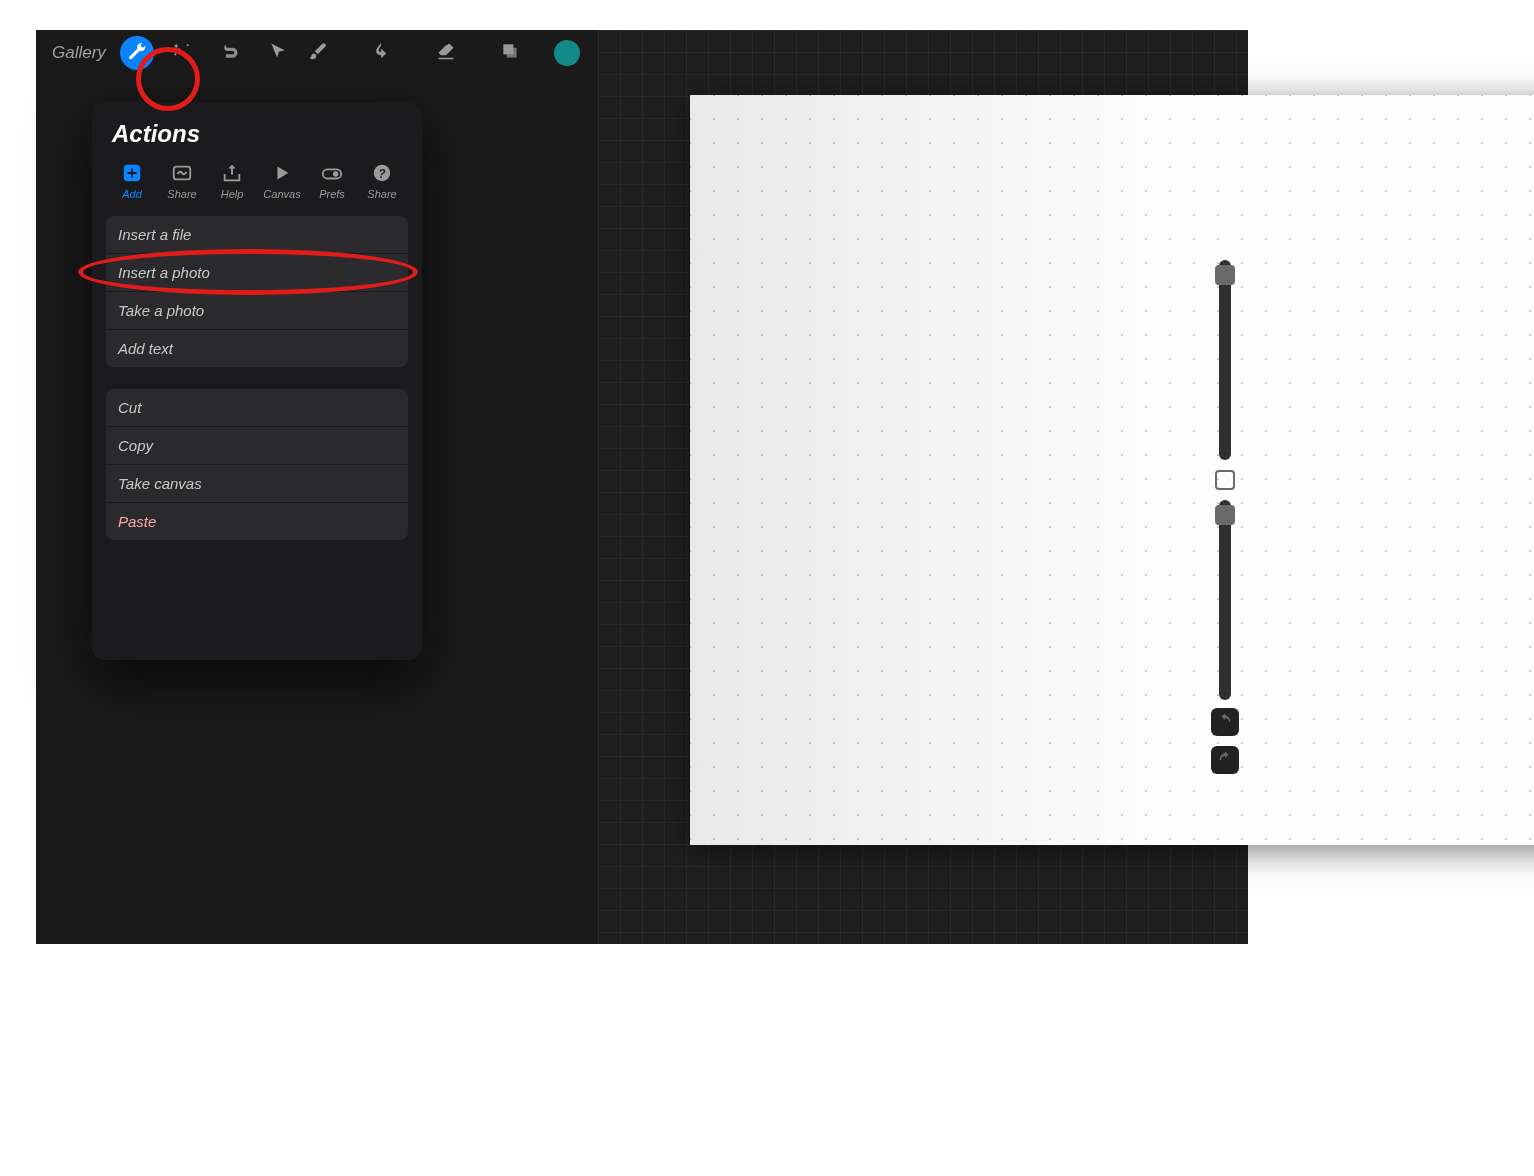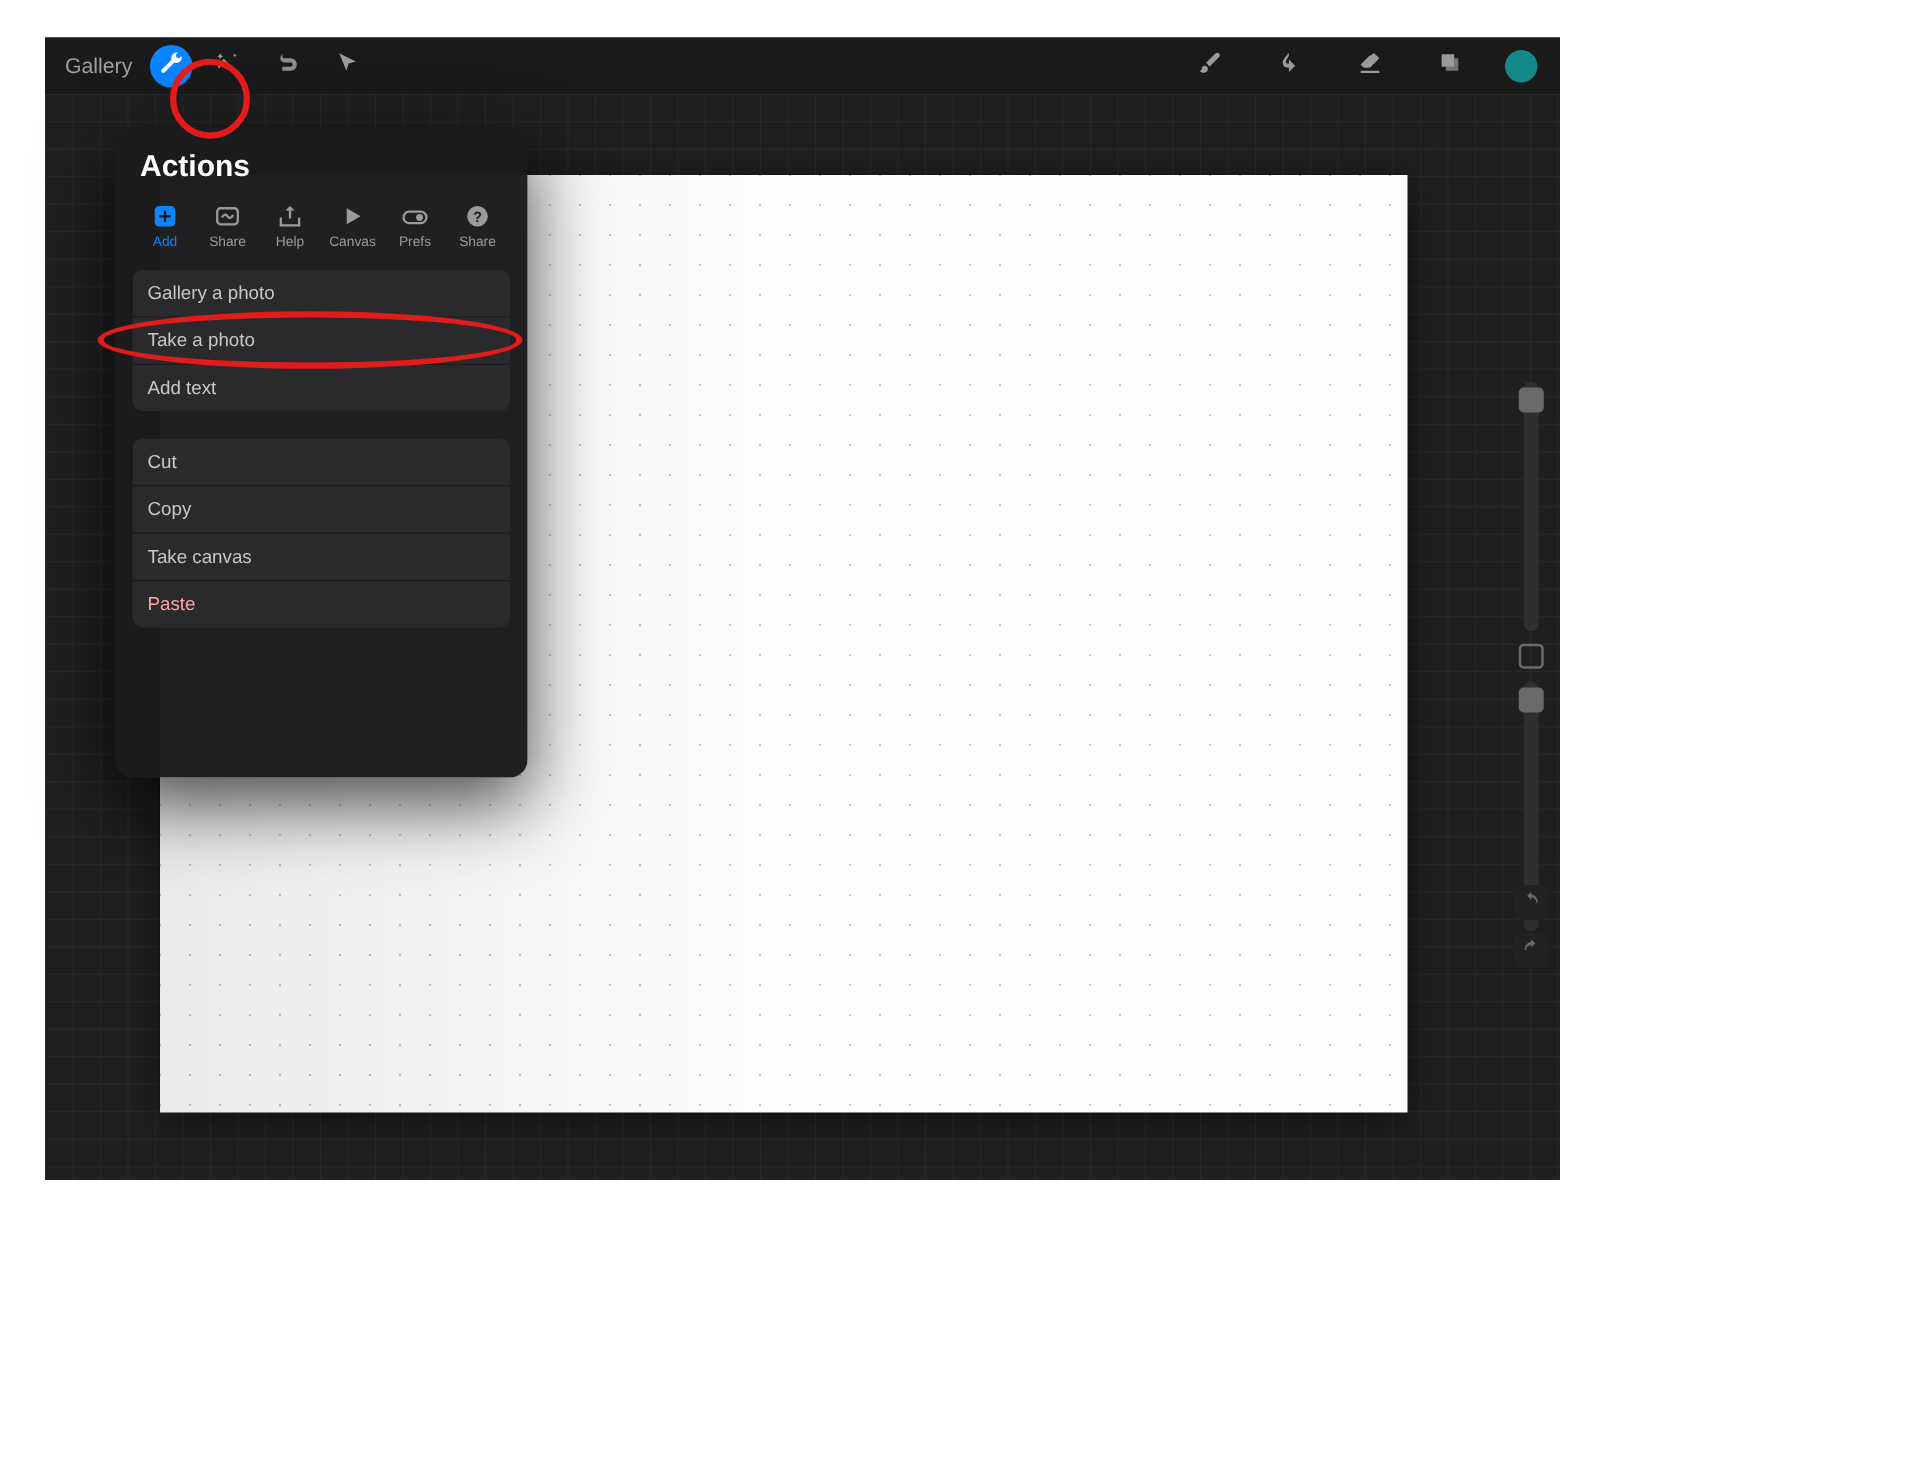--- a/index.html
+++ b/index.html
@@ -12,21 +12,21 @@
     position: relative;
   }
   .app-frame {
     position: absolute;
     left: 36px;
     top: 30px;
     width: 1212px;
     height: 914px;
     background: #1a1a1a;
     display: flex;
-    flex-direction: column;
+    font-style: italic;
   }
   .toolbar {
     height: 45px;
     display: flex;
     align-items: center;
     padding: 0 10px;
     background: #1a1a1a;
     position: relative;
     z-index: 5;
   }
@@ -364,21 +364,22 @@
             <svg viewBox="0 0 24 24">
               <circle cx="12" cy="12" r="9" fill="currentColor"></circle>
               <text x="12" y="17" text-anchor="middle" font-size="13" fill="#1c1c1e" font-weight="bold">?</text>
             </svg>
           </span>
         <span>Share</span>
       </div>
     </div>
 
     <div class="menu-group">
-      <div class="menu-item">Gallery a photo</div>
+      <div class="menu-item">Insert a file</div>
+      <div class="menu-item">Insert a photo</div>
       <div class="menu-item">Take a photo</div>
       <div class="menu-item">Add text</div>
     </div>
 
     <div class="menu-gap"></div>
 
     <div class="menu-group">
       <div class="menu-item">Cut</div>
       <div class="menu-item">Copy</div>
       <div class="menu-item">Take canvas</div>

